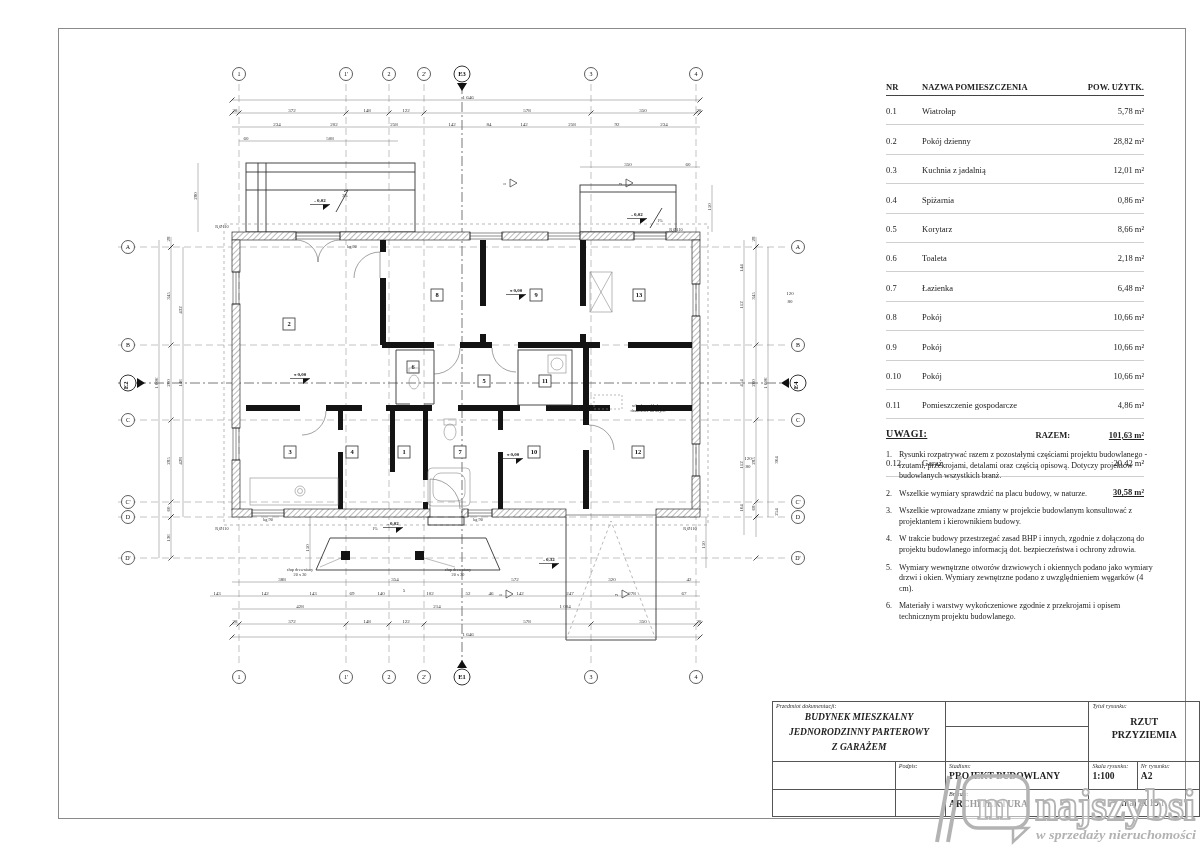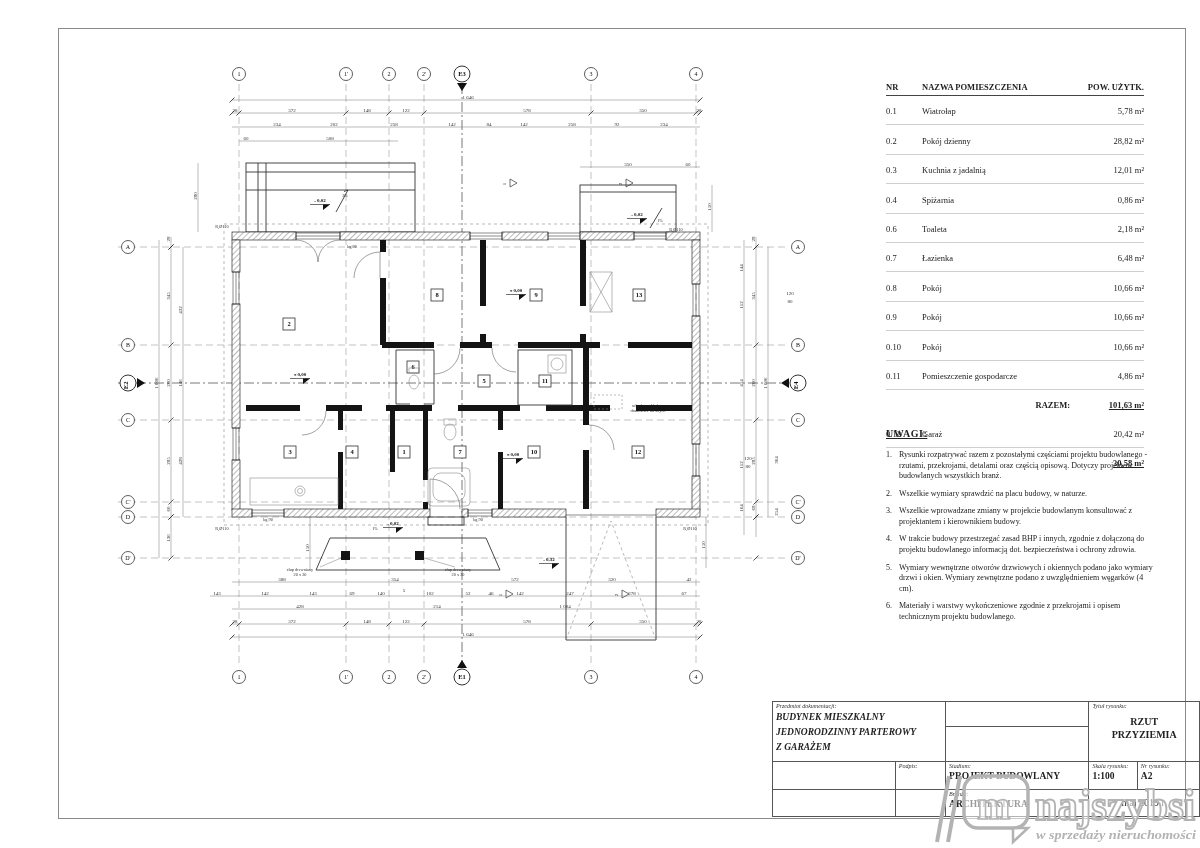--- a/index.html
+++ b/index.html
@@ -43,21 +43,21 @@
   .note{display:flex;margin-bottom:7px;}
   .note .n{width:13px;flex:none;}
   .note .t{flex:1;}
 
   
   .tblock{position:absolute;left:772px;top:701px;}
   .tblock table{border-collapse:collapse;table-layout:fixed;}
   .tblock td{border:0.8px solid #555;vertical-align:top;padding:1px 3px;position:relative;}
   .flabel{font-size:6px;font-style:italic;color:#333;display:block;}
   .subject{width:169px;}
-  .subject .val{display:block;font-weight:bold;font-style:italic;font-size:9.5px;line-height:1.25;margin-top:3px;}
+  .subject .val{display:block;text-align:center;font-weight:bold;font-style:italic;font-size:9.5px;line-height:1.25;margin-top:3px;}
   .dtitle .val{display:block;text-align:center;font-weight:bold;font-size:10px;line-height:1.3;margin-top:6px;}
   .bigval{font-weight:bold;font-size:9.5px;display:block;margin-top:2px;}
   .cent{text-align:left;}
   .dateval{display:block;text-align:center;font-size:10px;margin-top:6px;}
 
   
   .wm{position:absolute;left:933px;top:770px;width:270px;height:80px;z-index:6;pointer-events:none;}
 </style>
 </head>
 <body>
@@ -469,20 +469,25 @@
         <span class="c-nr">0.3</span>
         <span class="c-name">Kuchnia z jadalnią</span>
         <span class="c-area">12,01 m²</span>
       </div>
       <div class="srow">
         <span class="c-nr">0.4</span>
         <span class="c-name">Spiżarnia</span>
         <span class="c-area">0,86 m²</span>
       </div>
       <div class="srow">
+        <span class="c-nr">0.5</span>
+        <span class="c-name">Korytarz</span>
+        <span class="c-area">8,66 m²</span>
+      </div>
+      <div class="srow">
         <span class="c-nr">0.6</span>
         <span class="c-name">Toaleta</span>
         <span class="c-area">2,18 m²</span>
       </div>
       <div class="srow">
         <span class="c-nr">0.7</span>
         <span class="c-name">Łazienka</span>
         <span class="c-area">6,48 m²</span>
       </div>
       <div class="srow">

